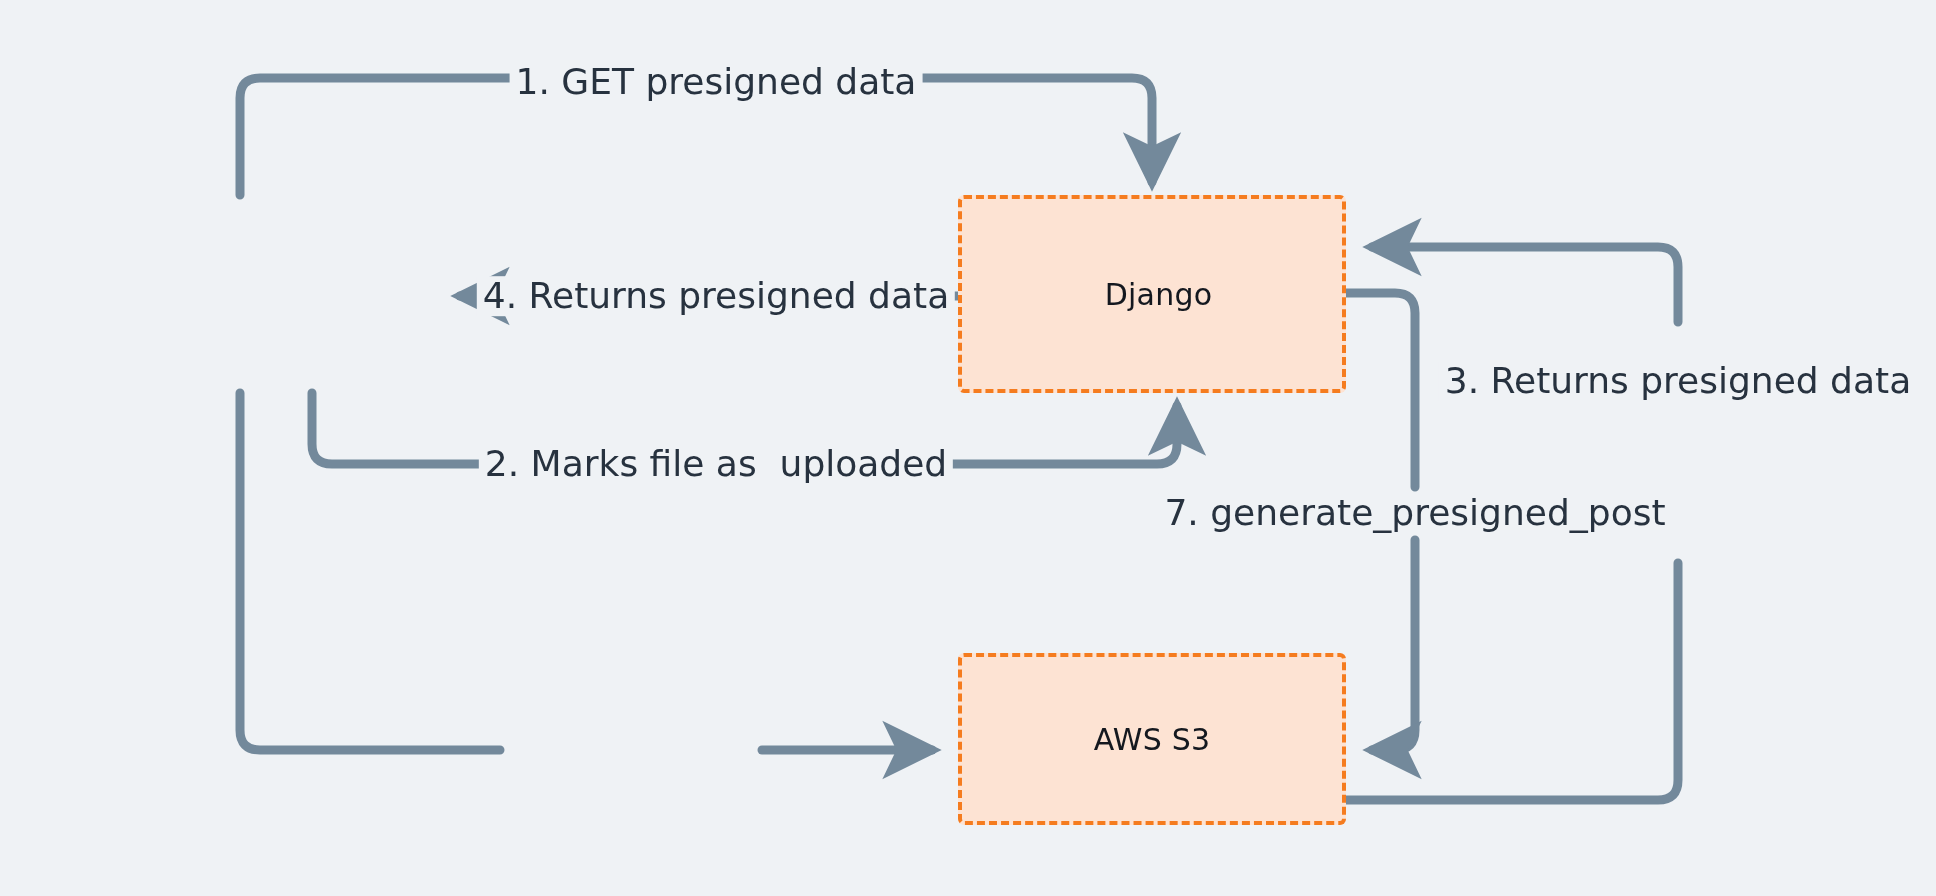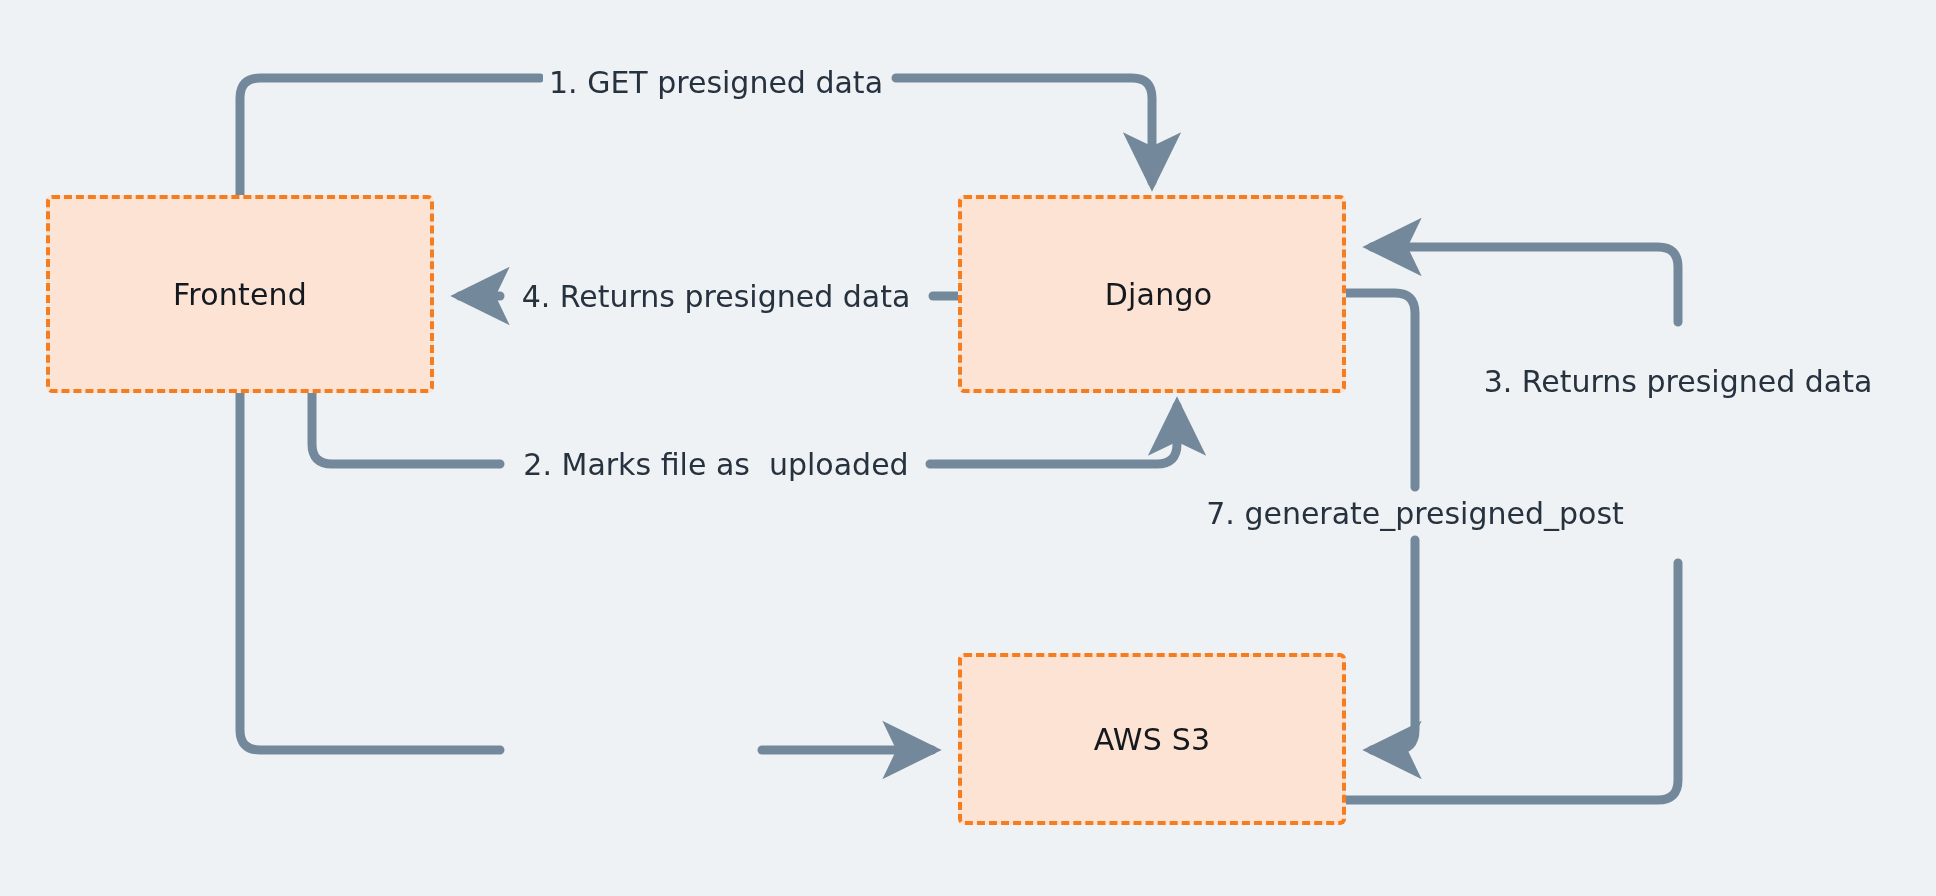--- a/index.html
+++ b/index.html
@@ -36,21 +36,21 @@
     justify-content: center;
   }
   .node-label {
     font-size: 30px;
     color: #14181f;
     letter-spacing: 0.2px;
     white-space: pre;
   }
   .edge-label {
     position: absolute;
-    font-size: 30px;
+    font-size: 36px;
     color: #27323f;
     white-space: pre;
     background: #eff2f5;
     line-height: 1.1;
     padding: 0 6px;
     transform: translate(-50%, -50%);
     pointer-events: none;
   }
 </style>
 </head>
@@ -89,23 +89,20 @@
       <path d="M 240 393 L 240 730 Q 240 750 260 750 L 500 750" fill="none" stroke="#73899b" stroke-width="9" stroke-linecap="round" stroke-linejoin="round"></path>
       <path d="M 762 750 L 932 750" fill="none" stroke="#73899b" stroke-width="9" stroke-linecap="round" stroke-linejoin="round" marker-end="url(#arrow-head)"></path>
     </g>
 
     <g>
       <path d="M 312 393 L 312 444 Q 312 464 332 464 L 500 464" fill="none" stroke="#73899b" stroke-width="9" stroke-linecap="round" stroke-linejoin="round"></path>
       <path d="M 930 464 L 1157 464 Q 1177 464 1177 444 L 1177 406" fill="none" stroke="#73899b" stroke-width="9" stroke-linecap="round" stroke-linejoin="round" marker-end="url(#arrow-head)"></path>
     </g>
   </svg>
 
-  <div class="node-box" style="left:46px; top:195px; width:388px; height:198px;">
-    <span class="node-label">Frontend</span>
-  </div>
 
   <div class="node-box" style="left:958px; top:195px; width:388px; height:198px;padding-left:13px;">
     <span class="node-label">Django</span>
   </div>
 
   <div class="node-box" style="left:958px; top:653px; width:388px; height:172px;">
     <span class="node-label">AWS S3</span>
   </div>
 
   <div class="edge-label" style="left:716px; top:82px;">1. GET presigned data</div>

